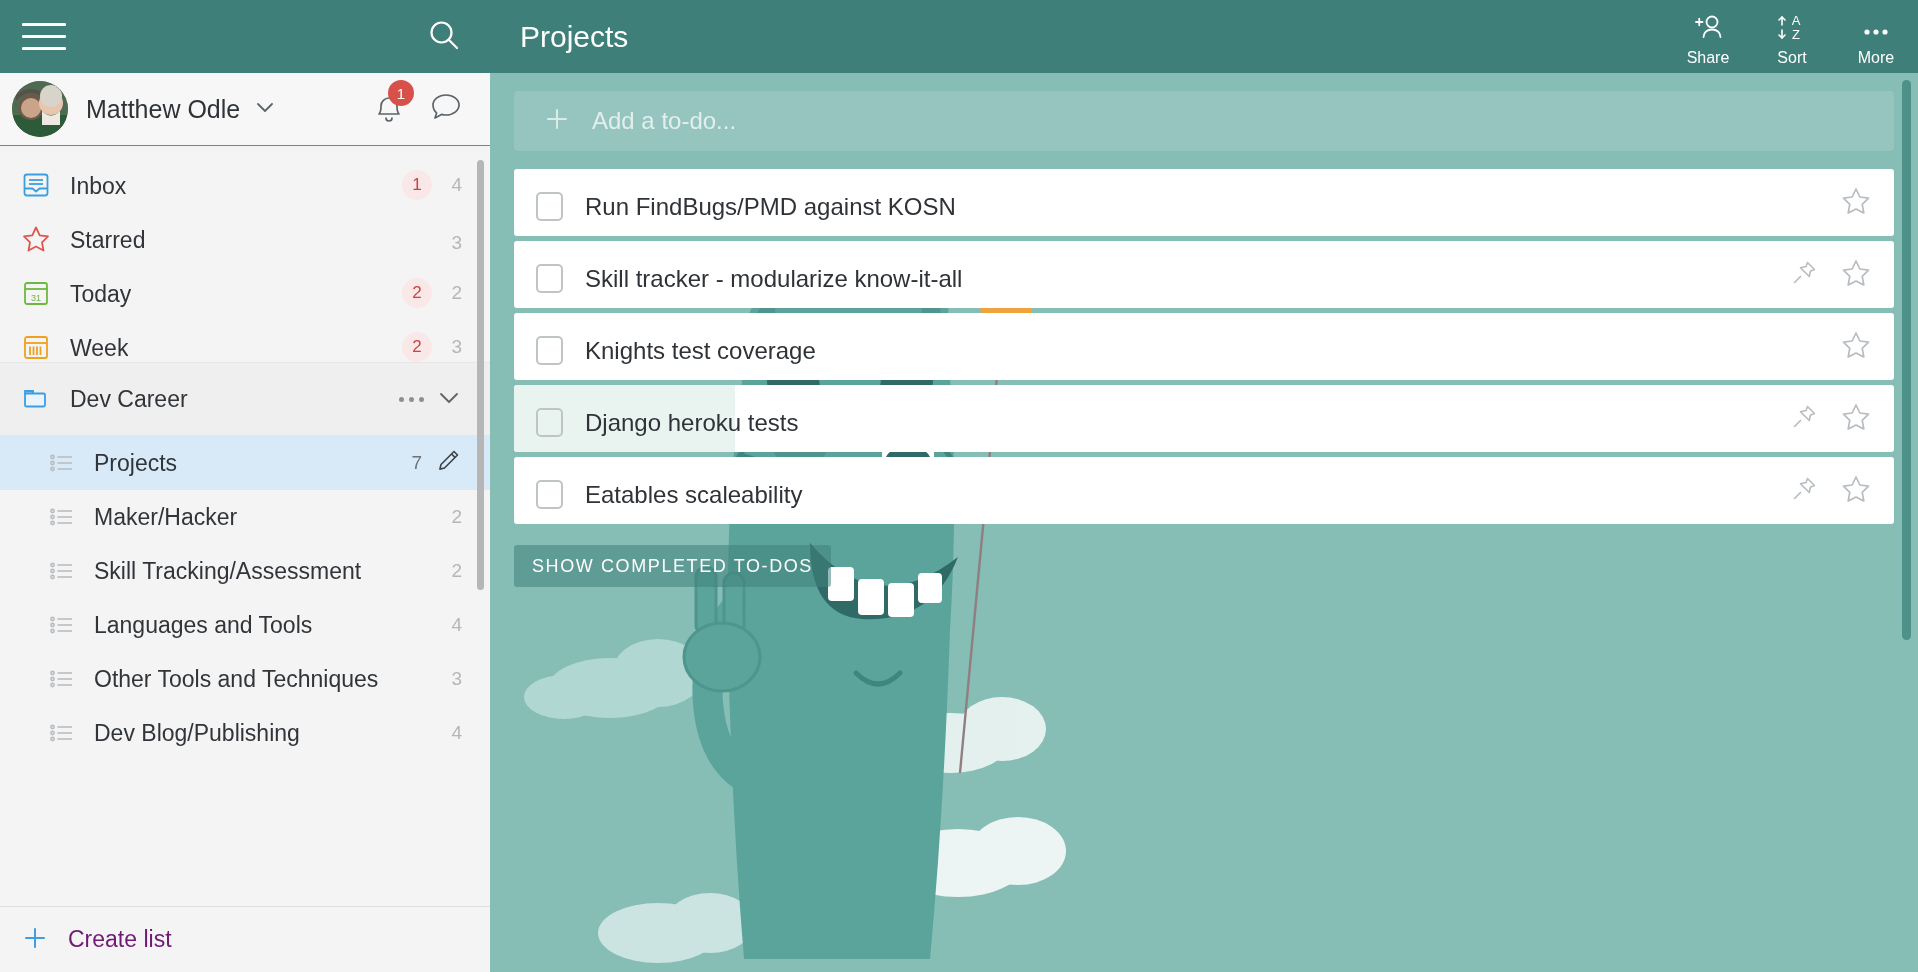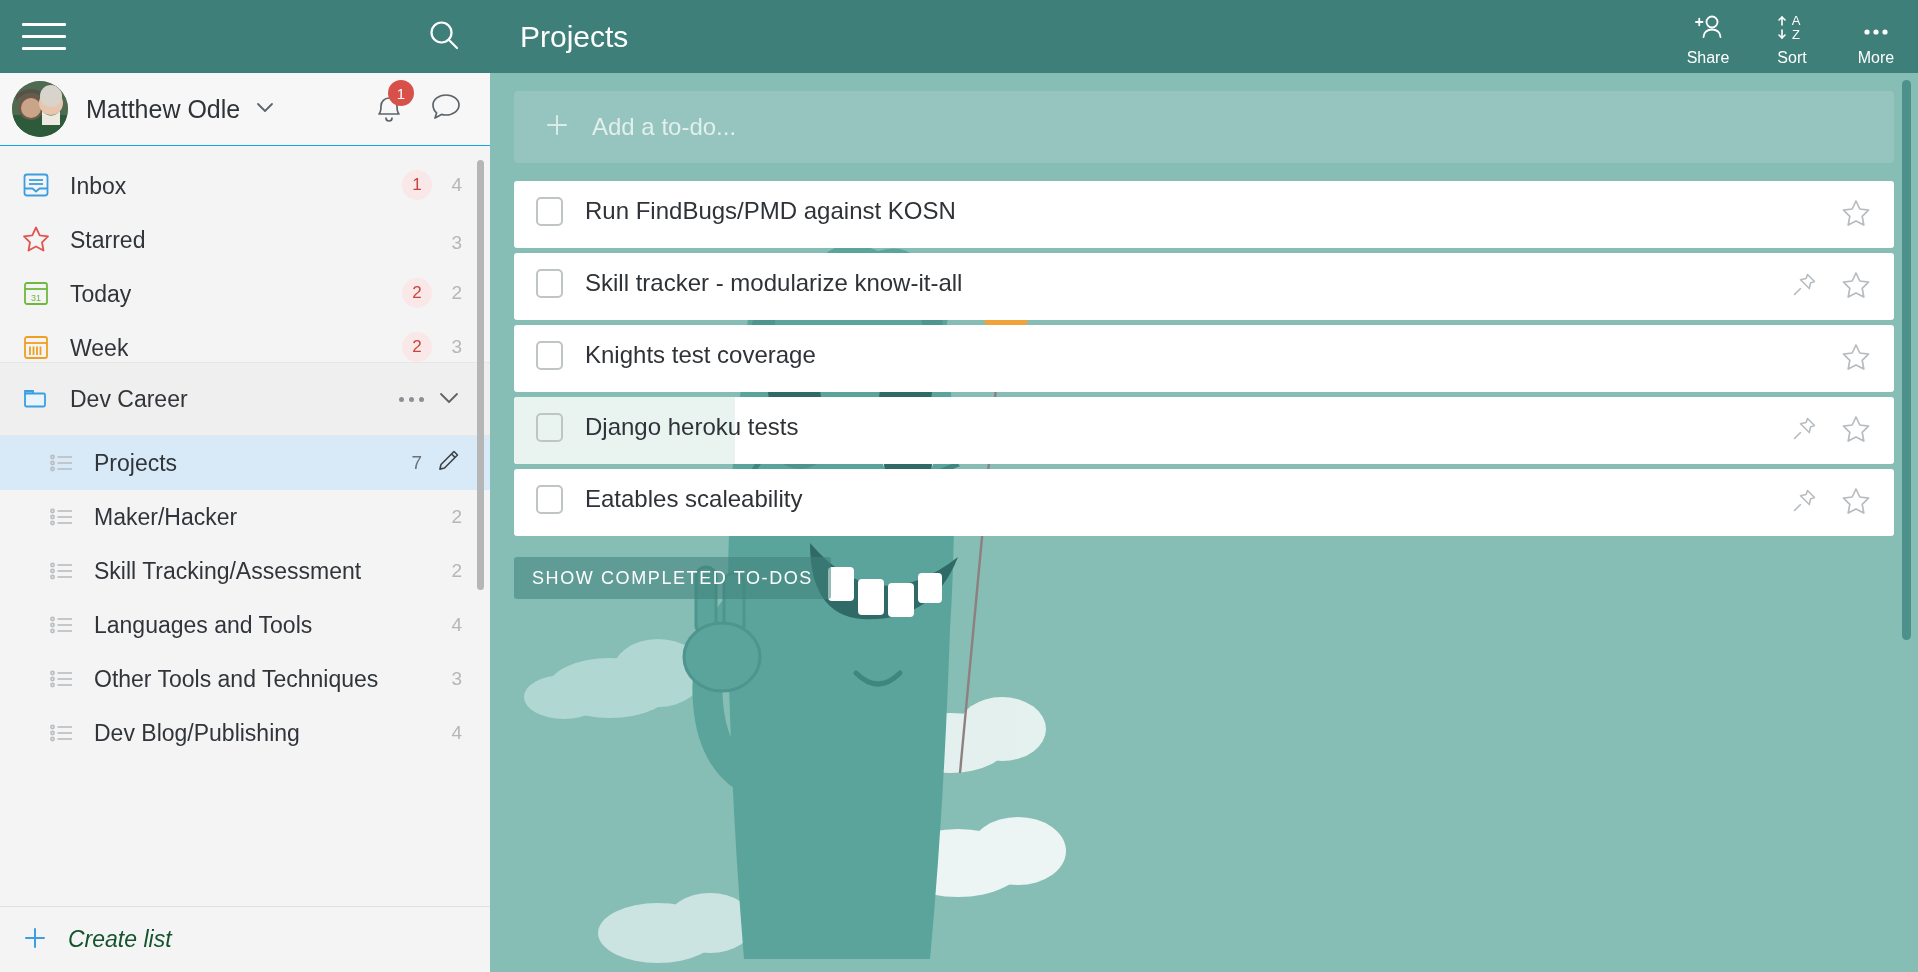--- a/index.html
+++ b/index.html
@@ -39,46 +39,46 @@
   .sb-folder { height:74px; display:flex; align-items:center; padding:0 28px 0 18px; background:#efefef; border-top:1px solid #e6e6e6; border-bottom:1px solid #e6e6e6; cursor:pointer; }
   .folder-label { font-size:23px; color:#31353a; margin-left:16px; }
   .dots3 { display:flex; gap:5px; }
   .dots3 i { width:5px; height:5px; border-radius:50%; background:#8b9095; display:block; }
 
   .sb-list { height:54px; display:flex; align-items:center; padding:0 28px 0 44px; cursor:pointer; }
   .sb-list.active { background:#d8eaf8; }
   .sb-list .sb-label { margin-left:14px; }
 
   .sb-create { height:66px; display:flex; align-items:center; padding:0 28px 0 20px; border-top:1px solid #e0e0e0; background:#f4f4f4; cursor:pointer; flex:0 0 66px; }
-  .create-label { font-size:23px; color:#14532d; margin-left:18px;font-style:italic; }
+  .create-label { font-size:23px; color:#701a75; margin-left:18px; }
 
   .sb-track { position:absolute; right:6px; top:14px; bottom:8px; width:7px; }
   .sb-thumb { position:absolute; top:0; left:0; width:7px; height:430px; border-radius:4px; background:#b6b6b6; }
 
   
   .main { flex:1 1 auto; height:972px; position:relative; background:#86bdb5; overflow:hidden; }
   .main-header { height:73px; background:#3e7f79; display:flex; align-items:center; padding:0 0 0 30px; position:relative; z-index:5; }
   .main-title { font-size:30px; color:#fff; font-weight:400; }
   .hdr-actions { margin-left:auto; display:flex; align-items:flex-end; height:73px; padding-bottom:6px; }
   .hdr-btn { width:84px; display:flex; flex-direction:column; align-items:center; gap:2px; cursor:pointer; color:#fff; }
   .hdr-btn .lbl { font-size:16px; color:#fff; }
 
   
   .illus { position:absolute; left:0; right:0; top:73px; bottom:0; overflow:hidden; z-index:0; background:#86bdb5; }
 
   .content { position:absolute; left:0; right:0; top:73px; bottom:0; z-index:2; overflow:hidden; padding:0 24px 0 24px; }
 
-  .addrow { margin:18px 0 0 0; height:72px; background:rgba(255,255,255,0.13); border-radius:4px; display:flex; align-items:center; padding:0 28px; cursor:text; }
+  .addrow { margin:18px 0 0 0; height:60px; background:rgba(255,255,255,0.13); border-radius:4px; display:flex; align-items:center; padding:0 28px; cursor:text; }
   .addrow .plus { margin-right:20px; }
   .addrow .ph { font-size:24px; color:#e2efed; }
 
   .todos { margin-top:18px; }
   .todo { height:67px; margin-bottom:5px; border-radius:3px; position:relative; display:flex; align-items:center; background:#fff; overflow:hidden; }
   .todo .fill { position:absolute; left:0; top:0; bottom:0; background:#e9f4f1; }
-  .todo .inner { position:relative; z-index:2; display:flex; align-items:flex-start; width:100%; padding:0 0 0 22px; }
+  .todo .inner { position:relative; z-index:2; display:flex; align-items:flex-end; width:100%; padding:0 0 0 22px; }
   .cbox { width:27px; height:29px; flex:0 0 27px; border:2px solid #bfc4c7; border-radius:5px; background:transparent; cursor:pointer; }
   .todo-title { font-size:24px; color:#2f3337; margin-left:22px; white-space:nowrap; }
   .todo-right { margin-left:auto; display:flex; align-items:center; gap:22px; padding-right:22px; }
   .ribbon { position:absolute; right:0; top:0; width:44px; height:67px; z-index:3; }
 
   .showbtn { display:inline-flex; align-items:center; height:42px; padding:0 18px; background:rgba(64,130,124,0.55); color:#fff; font-size:18px; letter-spacing:1.6px; border-radius:3px; margin-top:16px; cursor:pointer; }
 
   .main-track { position:absolute; right:7px; top:80px; bottom:6px; width:9px; z-index:6; }
   .main-thumb { position:absolute; top:0; left:0; width:9px; border-radius:5px; background:#4e918a; height:560px; }
 </style>

